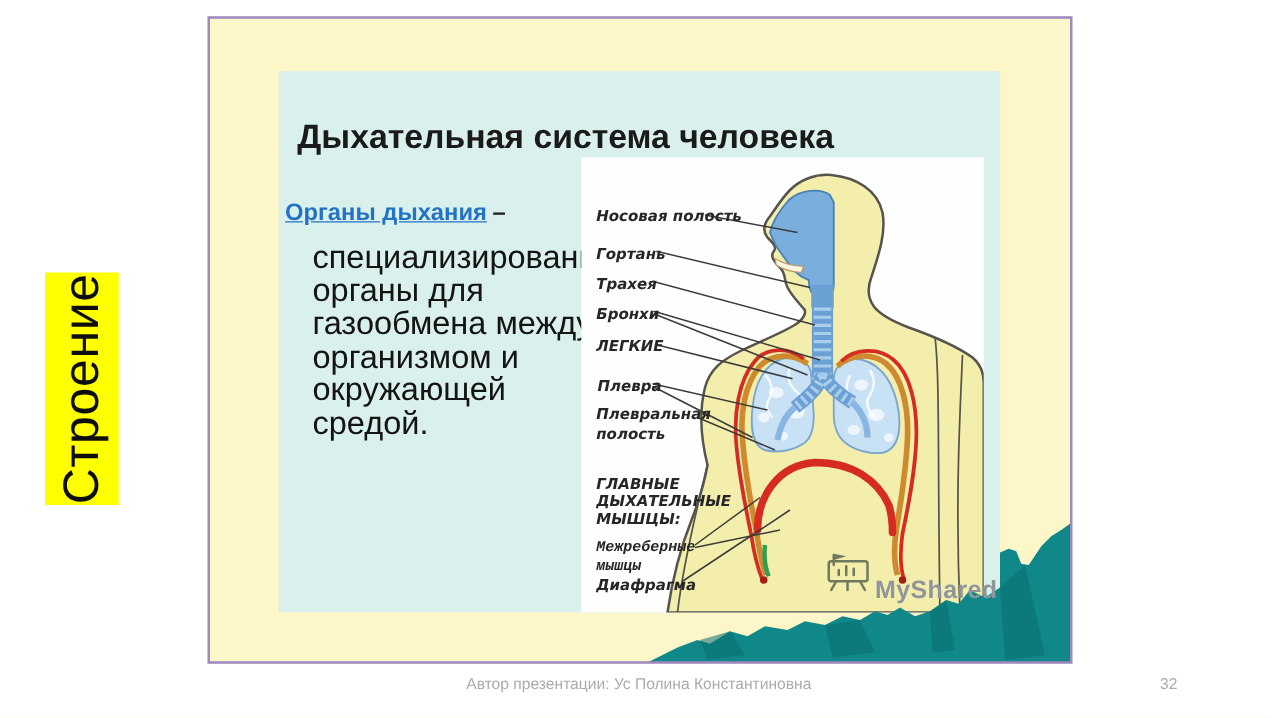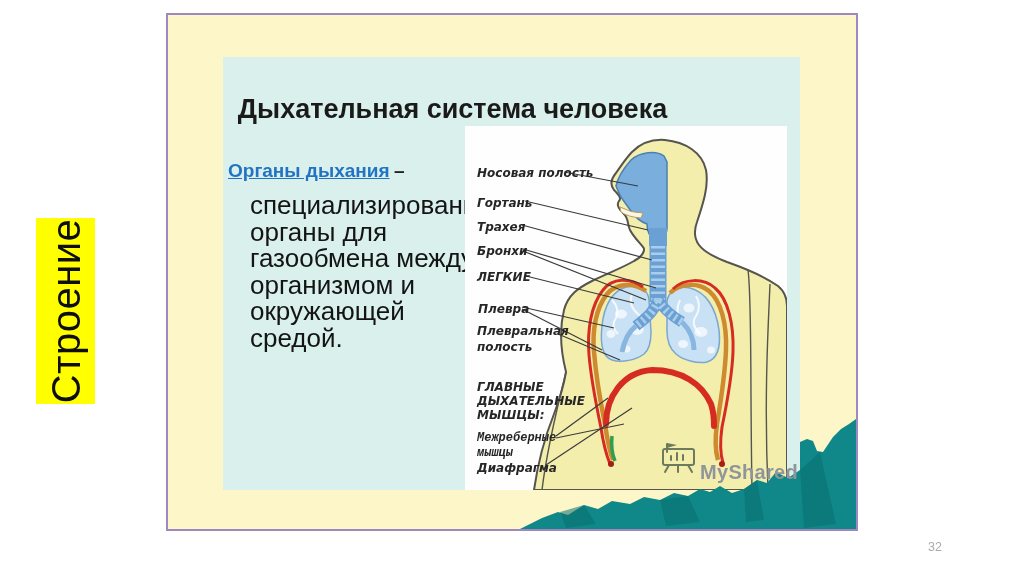--- a/index.html
+++ b/index.html
@@ -231,15 +231,16 @@
         <line x1="11" y1="25" x2="7" y2="32"></line>
         <line x1="30" y1="25" x2="34" y2="32"></line>
         <line x1="20" y1="25" x2="20" y2="32"></line>
       </g>
     </svg>
     <span class="wm-text">MyShared</span>
   </div>
 
   <div class="slide-border"></div>
 
+  <div class="footer-author">Автор презентации: Ус Полина Константиновна</div>
   <div class="footer-page">32</div>
 
 </div>
 
 </body></html>

